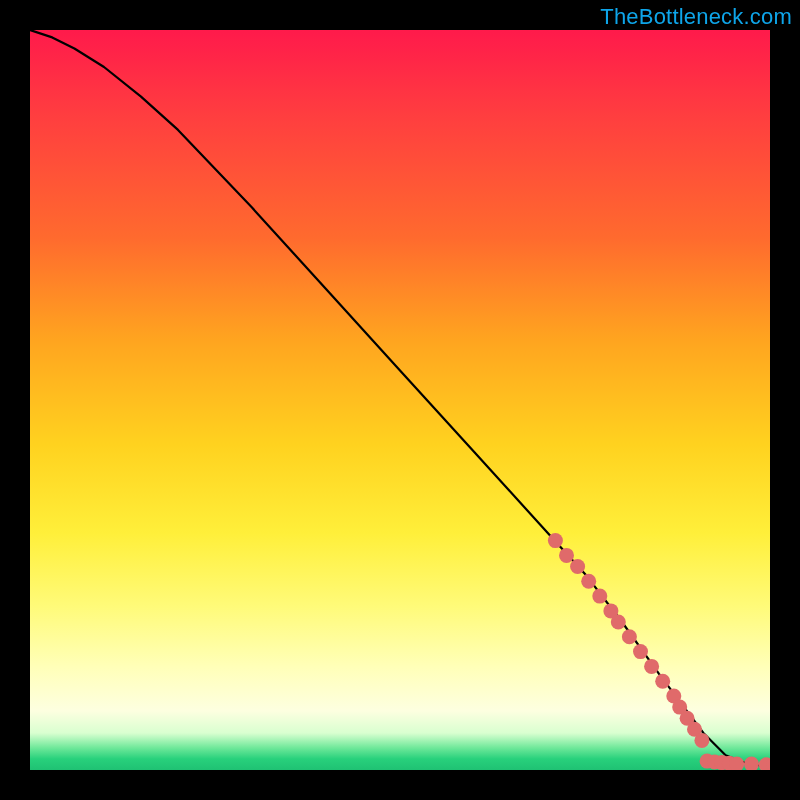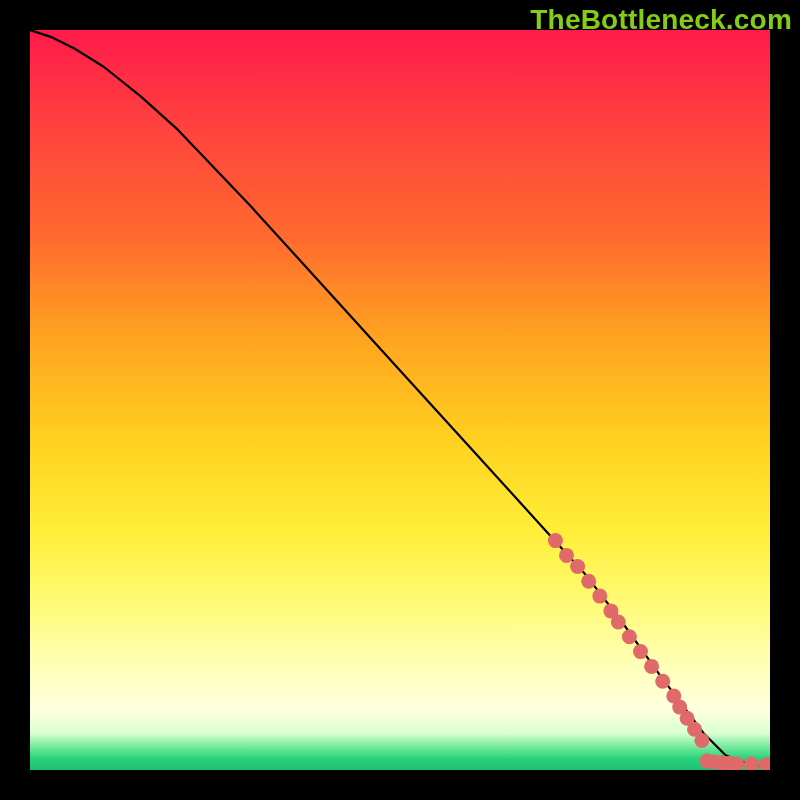--- a/index.html
+++ b/index.html
@@ -45,23 +45,23 @@
       #d9ffd0 95%,
       #6fe89a 97%,
       #28d17c 98.5%,
       #1fc173 100%
     );
   }
   .watermark {
     position: absolute;
     top: 4px;
     right: 8px;
-    color: #84cc16;
-    font-size: 28px;
-    font-weight: 700;
+    color: #0ea5e9;
+    font-size: 22px;
+    font-weight: 400;
     letter-spacing: 0.2px;
     user-select: none;
   }
   svg.overlay {
     position: absolute;
     inset: 0;
   }
 </style>
 </head>
 <body>

